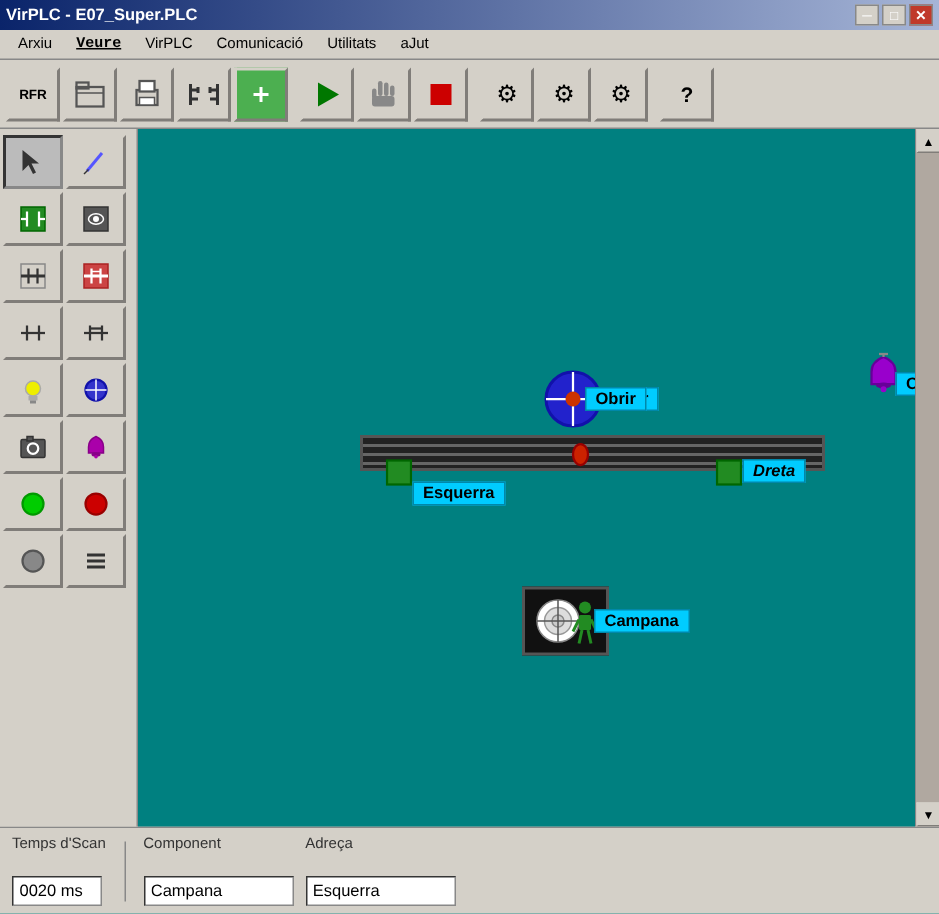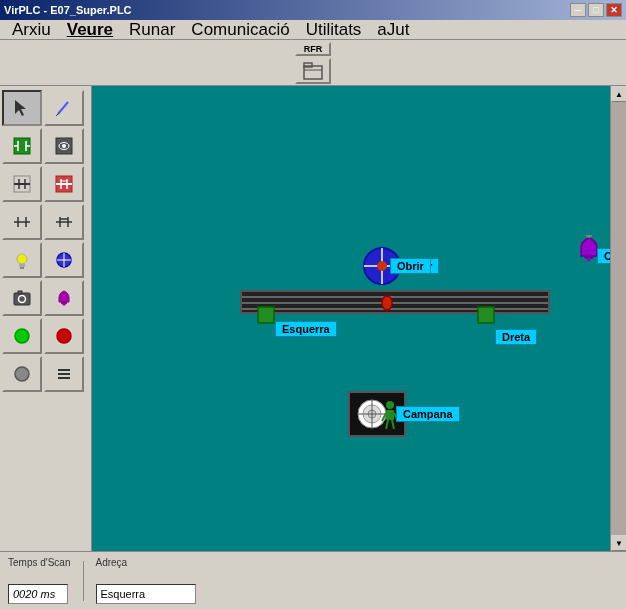--- a/index.html
+++ b/index.html
@@ -32,34 +32,33 @@
     .menu-bar {
       background: #d4d0c8;
       height: 20px;
       display: flex;
       align-items: center;
       border-bottom: 1px solid #888;
       padding: 0 4px;
     }
     .menu-item {
       padding: 2px 8px;
-      font-size: 17px;
+      font-size: 10px;
       cursor: pointer;
     }
 
     
     .toolbar {
       background: #d4d0c8;
       height: 46px;
       display: flex;
       align-items: center;
       padding: 2px 4px;
       gap: 2px;
       border-bottom: 1px solid #888;
-      flex-direction: column;
     }
     .tb-btn {
       width: 36px; height: 36px;
       background: #d4d0c8;
       border: 2px outset #d4d0c8;
       display: flex; align-items: center; justify-content: center;
       cursor: pointer;
       font-size: 16px;
     }
     .tb-sep { width: 4px; height: 36px; }
@@ -177,22 +176,22 @@
   <span>VirPLC - E07_Super.PLC</span>
   <div class="title-bar-buttons">
     <div class="title-btn">─</div>
     <div class="title-btn">□</div>
     <div class="title-btn close">✕</div>
   </div>
 </div>
 
 <div class="menu-bar">
   <span class="menu-item">Arxiu</span>
-  <span class="menu-item" style="font-weight:bold;text-decoration:underline;">Veure</span>
-  <span class="menu-item">Runar</span>
+  <span class="menu-item" style="font-weight:bold;text-decoration:underline;font-family:Liberation Mono, monospace;">Veure</span>
+  <span class="menu-item">VirPLC</span>
   <span class="menu-item">Comunicació</span>
   <span class="menu-item">Utilitats</span>
   <span class="menu-item">aJut</span>
 </div>
 
 <div class="toolbar">
 
   <div class="tb-btn" style="font-size:9px;font-weight:bold;">RFR</div>
   <div class="tb-btn">
     <svg width="22" height="22" viewBox="0 0 22 22">
@@ -438,21 +437,21 @@
         <rect x="1" y="1" width="16" height="16" fill="#228B22" stroke="#006600" stroke-width="1.5"></rect>
       </svg>
     </div>
     <div class="label-box" style="left:183px; top:235px;">Esquerra</div>
 
     <div style="position:absolute; left:385px; top:220px;">
       <svg width="18" height="18" viewBox="0 0 18 18">
         <rect x="1" y="1" width="16" height="16" fill="#228B22" stroke="#006600" stroke-width="1.5"></rect>
       </svg>
     </div>
-    <div class="label-box" style="left:403px; top:243px;">Dreta</div>
+    <div class="label-box" style="left:403px; top:220px;font-style:italic;">Dreta</div>
 
     <div style="position:absolute; left:256px; top:305px; width:58px; height:46px; background:#111; border:2px solid #555;">
       <svg width="54" height="42" viewBox="0 0 54 42">
 
         <circle cx="22" cy="21" r="14" fill="white" stroke="#888" stroke-width="1"></circle>
         <circle cx="22" cy="21" r="9" fill="#ddd" stroke="#999" stroke-width="1"></circle>
         <circle cx="22" cy="21" r="4" fill="#ccc" stroke="#888" stroke-width="1"></circle>
         <line x1="8" y1="21" x2="36" y2="21" stroke="#555" stroke-width="1"></line>
         <line x1="22" y1="7" x2="22" y2="35" stroke="#555" stroke-width="1"></line>
 
@@ -471,20 +470,24 @@
   <div class="right-scrollbar">
     <div class="scroll-btn">▲</div>
     <div class="scroll-track"></div>
     <div class="scroll-btn">▼</div>
   </div>
 </div>
 
 <div class="status-bar">
   <div class="status-group">
     <span class="status-label">Temps d'Scan</span>
-    <input class="status-input" style="width: 60px; font-style: italic;" value="0020 ms">
+    <input class="status-input" style="width: 60px;" value="0020 ms">
   </div>
   <div class="status-divider"></div>
+  <div class="status-group">
+    <span class="status-label">Component</span>
+    <input class="status-input" style="width: 100px;" value="Campana">
+  </div>
   <div class="status-group">
     <span class="status-label">Adreça</span>
     <input class="status-input" style="width: 100px;" value="Esquerra">
   </div>
 </div>
 
 </body></html>

